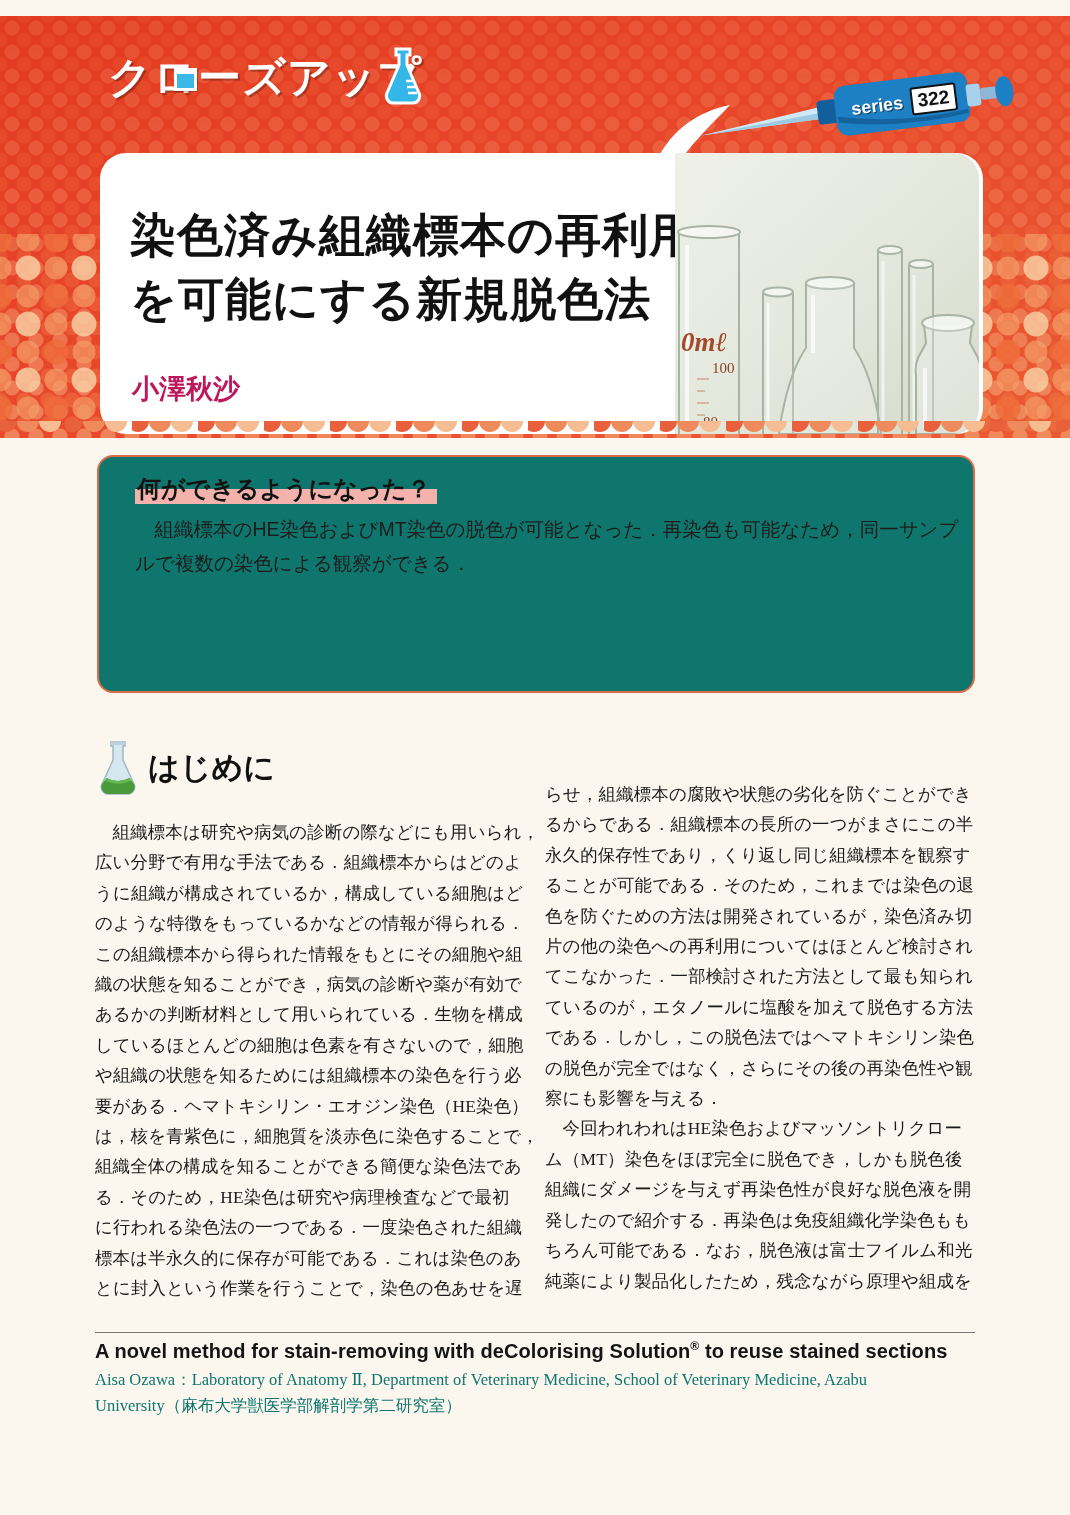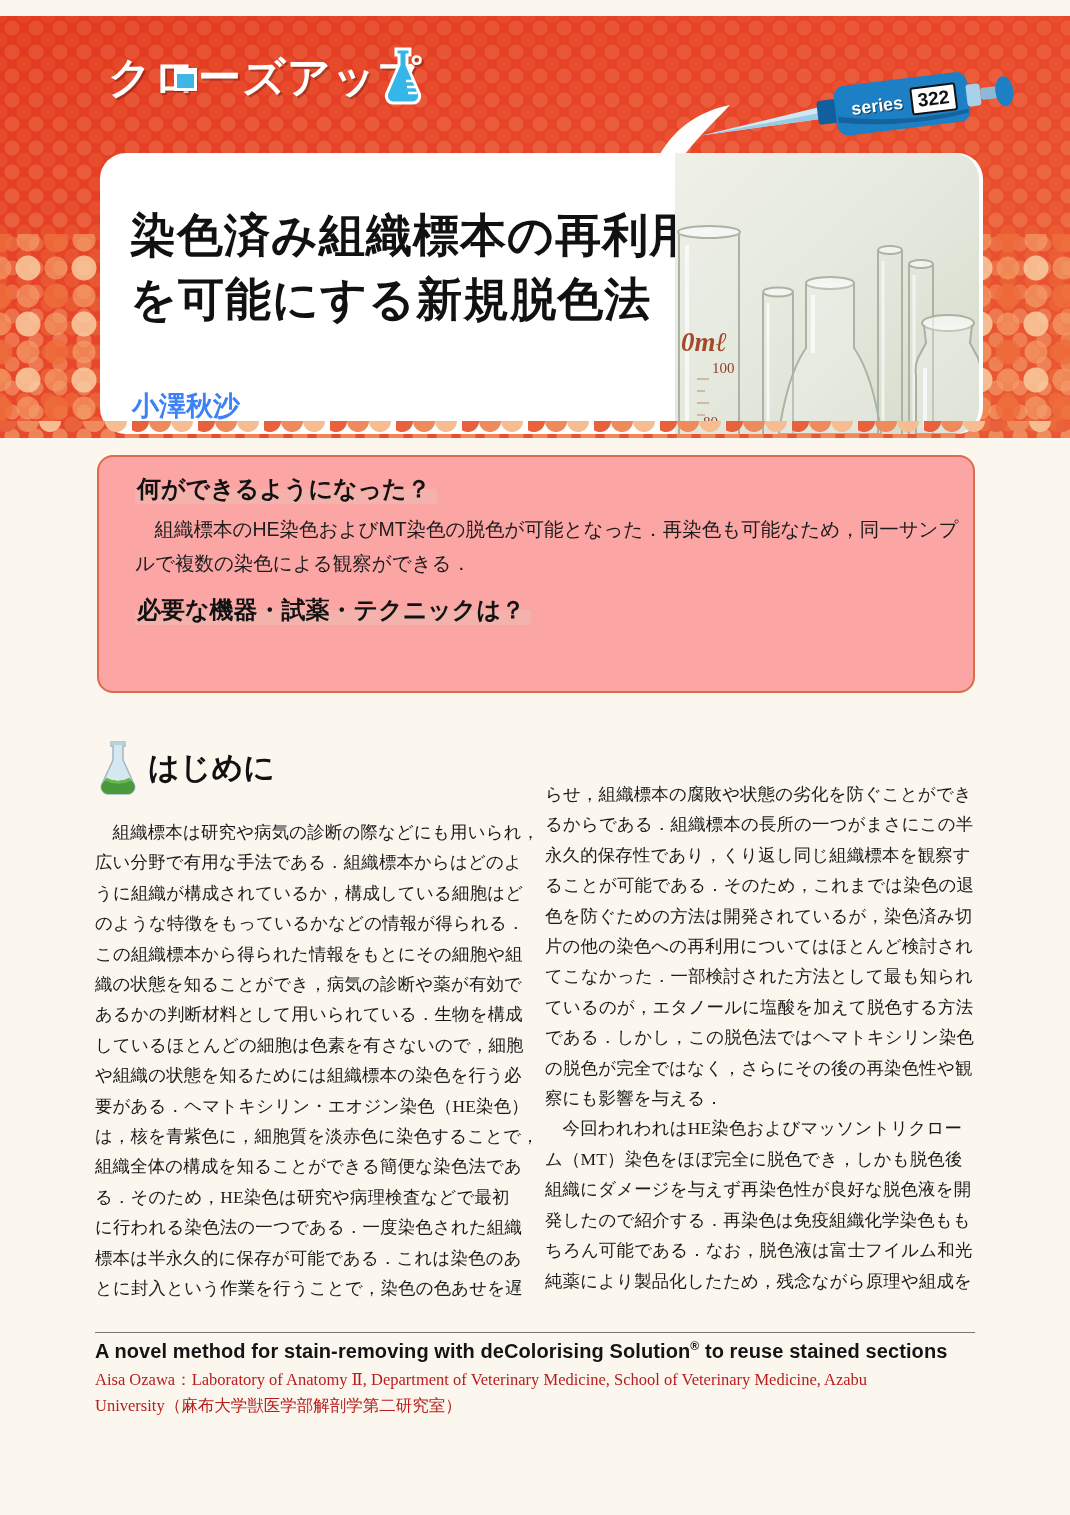--- a/index.html
+++ b/index.html
@@ -49,45 +49,45 @@
   .series-word{position:absolute;left:152px;top:36px;font-size:18px;font-weight:700;color:#ffffff;letter-spacing:0;
     text-shadow:1px 1px 0 rgba(0,0,0,.55);}
   .series-num{position:absolute;left:212px;top:32px;font-size:19px;font-weight:900;color:#111;
     background:#ffffff;border:2px solid #111;border-radius:3px;padding:0 5px;line-height:24px;}
   .swoosh{position:absolute;left:652px;top:88px;width:80px;height:58px;}
 
   
   .title-panel{position:absolute;left:100px;top:137px;width:883px;height:281px;background:#ffffff;border-radius:26px;}
   .article-title{position:absolute;left:30px;top:50px;margin:0;font-size:46px;line-height:64px;font-weight:900;
     color:#111;white-space:pre;letter-spacing:1px;}
-  .article-author{position:absolute;left:32px;top:218px;font-size:27px;font-weight:700;color:#3b82f6;margin-top:17px;}
+  .article-author{position:absolute;left:32px;top:218px;font-size:27px;font-weight:700;color:#be185d;}
   .photo{position:absolute;left:575px;top:0;width:304px;height:281px;border-radius:0 26px 26px 0;overflow:hidden;}
 
   
   .qa-box{position:absolute;left:97px;top:455px;width:878px;height:238px;box-sizing:border-box;
-    background:#fca5a5;border:2px solid #dd6a4a;border-radius:16px;padding:16px 26px 18px 36px;}
+    background:#0f766e;border:2px solid #dd6a4a;border-radius:16px;padding:16px 26px 18px 36px;}
   .qa-head{margin:0 0 7px 0;font-size:24px;font-weight:900;color:#121212;line-height:32px;}
   .qa-head .hl{background:linear-gradient(180deg,transparent 48%,#f4b2ac 48%);padding:0 6px 2px 2px;}
   .qa-text{margin:0 0 14px 0;font-size:19.5px;line-height:34px;color:#1c1c1c;white-space:pre;font-weight:500;}
 
   
   .section-head{position:absolute;left:98px;top:740px;display:flex;align-items:center;}
   .flask-icon{width:40px;height:56px;margin-right:10px;}
   .section-title{margin:0;font-size:31px;font-weight:900;color:#111;}
   .col{position:absolute;font-family:"Liberation Serif","DejaVu Serif",serif;font-size:17.4px;line-height:30.4px;
     color:#1b1b1b;white-space:pre;letter-spacing:.2px;}
   .col-left{left:95px;top:817px;width:460px;}
   .col-right{left:545px;top:779px;width:460px;}
 
   
   .footnote{position:absolute;left:95px;top:1332px;width:880px;border-top:1.5px solid #777;padding-top:6px;}
   .en-title{font-size:20px;font-weight:700;color:#141414;letter-spacing:.1px;}
   .en-title sup{font-size:12px;}
   .affiliation{margin-top:4px;font-family:"Liberation Serif","DejaVu Serif",serif;font-size:16.5px;line-height:26px;
-    color:#b91c1c;white-space:pre;}
+    color:#0f766e;white-space:pre;}
   .page-footer{position:absolute;left:0;top:1424px;width:1070px;height:26px;
     font-family:"Liberation Serif","DejaVu Serif",serif;font-size:19px;color:#1a1a1a;}
   .page-number{position:absolute;left:95px;top:0;}
   .journal-info{position:absolute;left:0;width:100%;text-align:center;top:0;}
 </style>
 </head>
 <body>
 
 <div class="page">
 
@@ -188,21 +188,20 @@
       </div>
     </div>
 
     <div class="scallop"></div>
   </div>
 
   <div class="qa-box">
     <h2 class="qa-head"><span class="hl">何ができるようになった？</span></h2>
     <p class="qa-text">　組織標本のHE染色およびMT染色の脱色が可能となった．再染色も可能なため，同一サンプ
 ルで複数の染色による観察ができる．</p>
-    <h2 class="qa-head"><span class="hl">必要な機器・試薬・テクニックは？</span></h2>
   </div>
 
   <div class="section-head">
     <svg class="flask-icon" viewBox="0 0 40 56">
       <path d="M13,2 h14 v4 h-2 v14 l11,24 a7,7 0 0 1 -6,10 h-20 a7,7 0 0 1 -6,-10 l11,-24 v-14 h-2 z" fill="#d5e8f0" stroke="#9fb8c6" stroke-width="1.5"></path>
       <path d="M8.5,38 l-4.5,6 a7,7 0 0 0 6,10 h20 a7,7 0 0 0 6,-10 l-4.5,-6 q-12,6 -23,0 z" fill="#4a9a3c"></path>
       <path d="M8.5,38 q11.5,6 23,0 l2,2.6 q-13,6.5 -27,0 z" fill="#66b84f"></path>
       <rect x="13" y="2" width="14" height="3" fill="#b9d2de"></rect>
     </svg>
     <h2 class="section-title">はじめに</h2>

